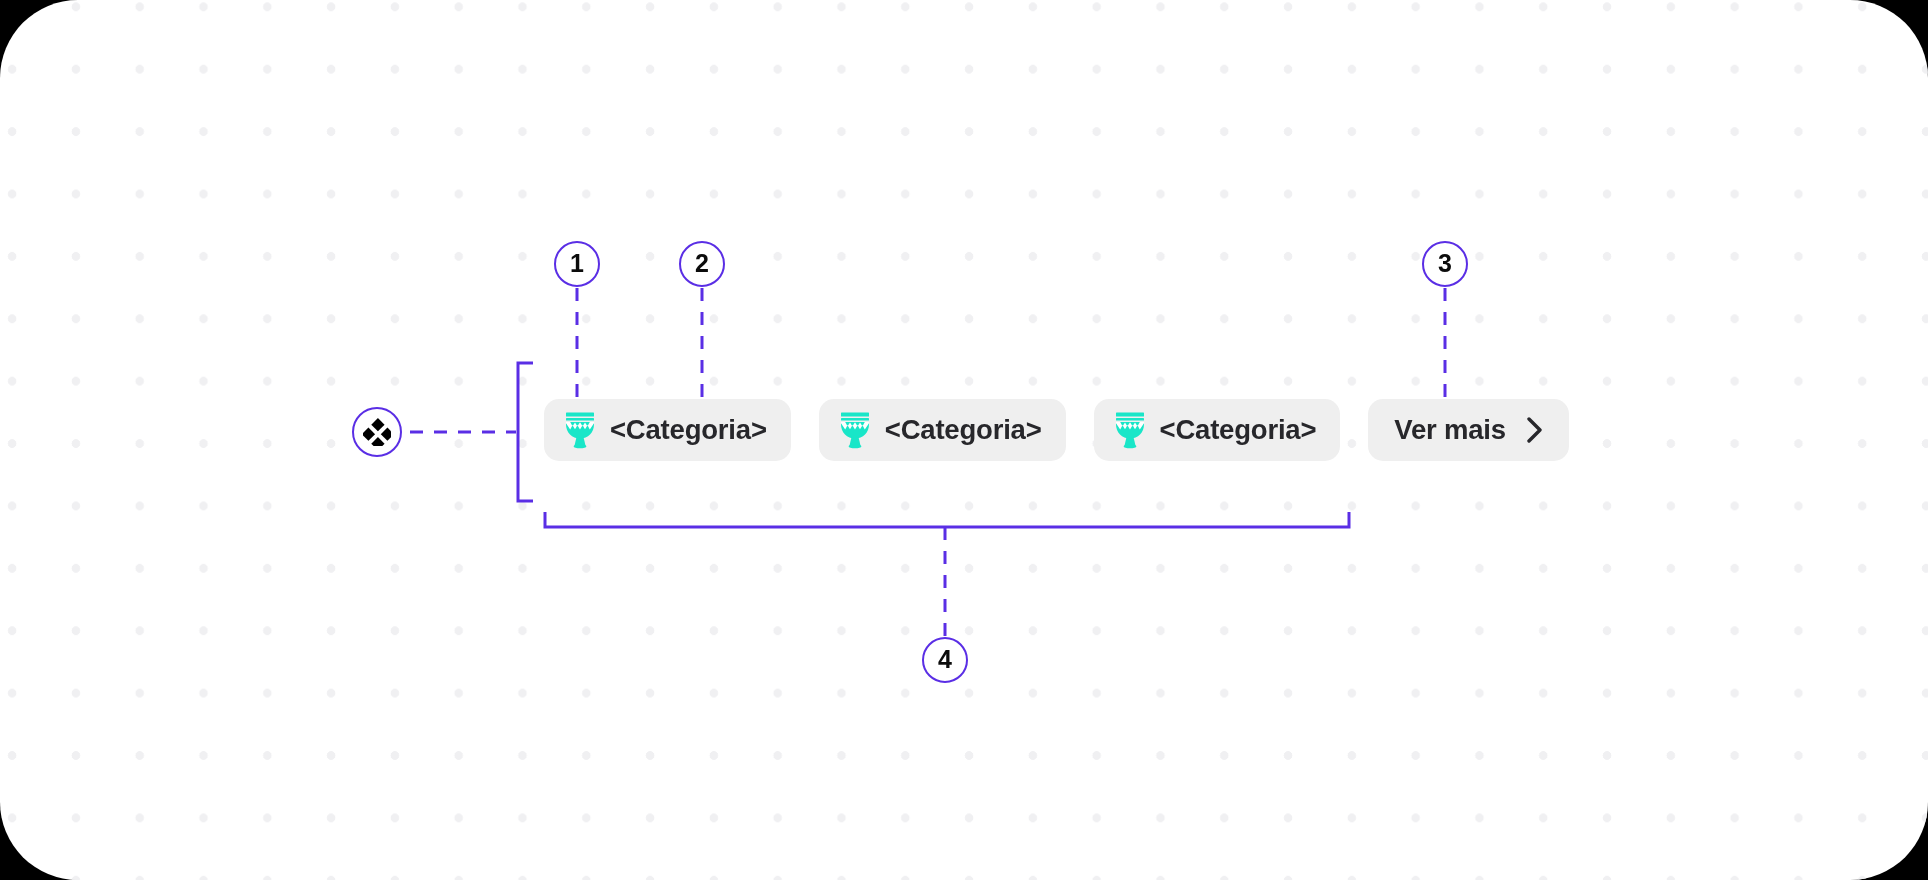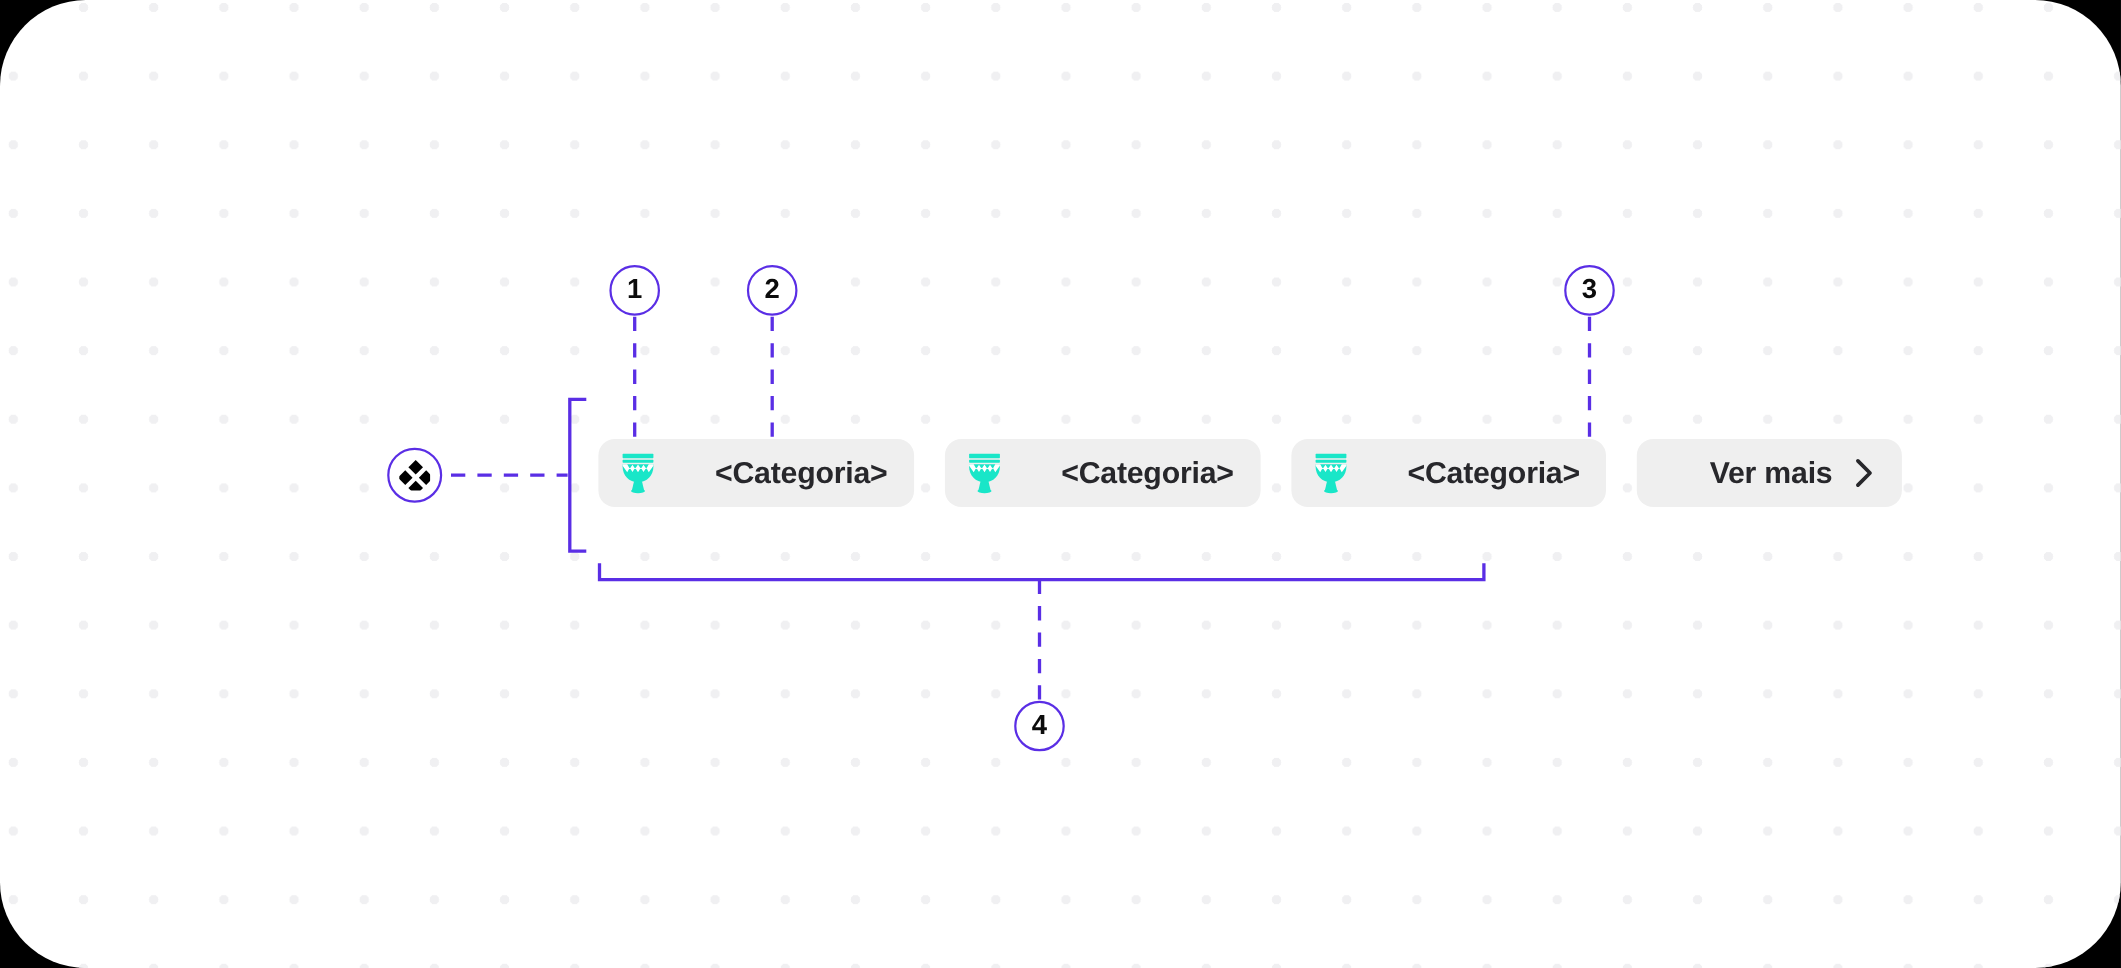--- a/index.html
+++ b/index.html
@@ -69,21 +69,20 @@
     border: none;
     cursor: pointer;
     white-space: nowrap;
   }
   .chip-label {
     font-size: 27.5px;
     font-weight: bold;
     color: #27272b;
     letter-spacing: -0.2px;
     line-height: 1;
-    margin-left: 40px;
   }
 
   .chip-icon { width: 32px; height: 40px; display:block; flex: 0 0 auto; }
 
   .chip-more {
     height: 62px;
     box-sizing: border-box;
     display: flex;
     align-items: center;
     gap: 20px;

